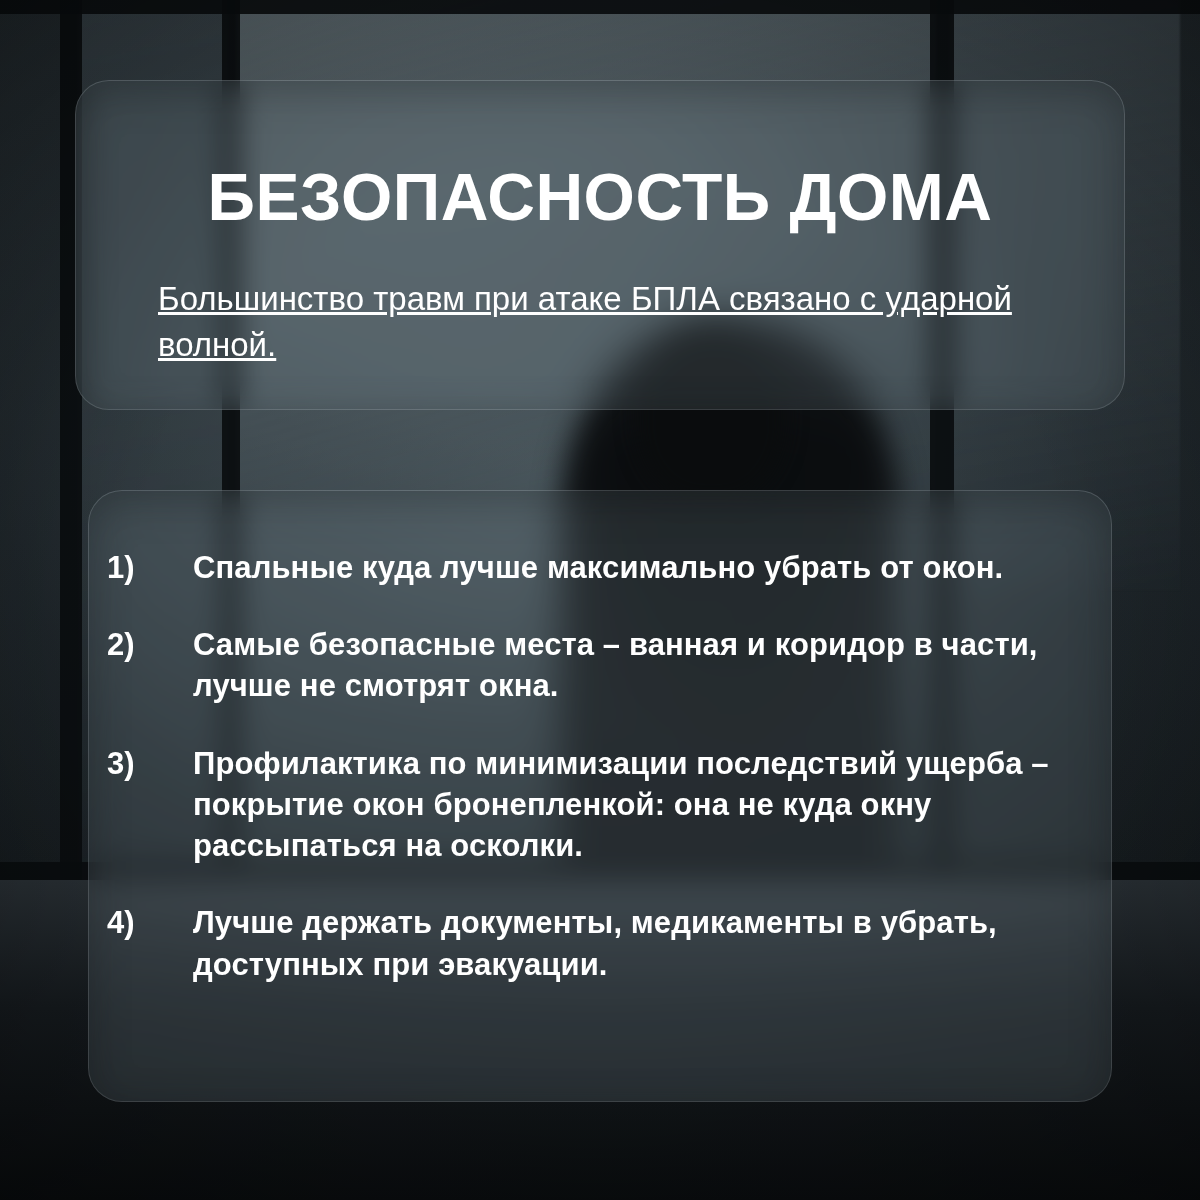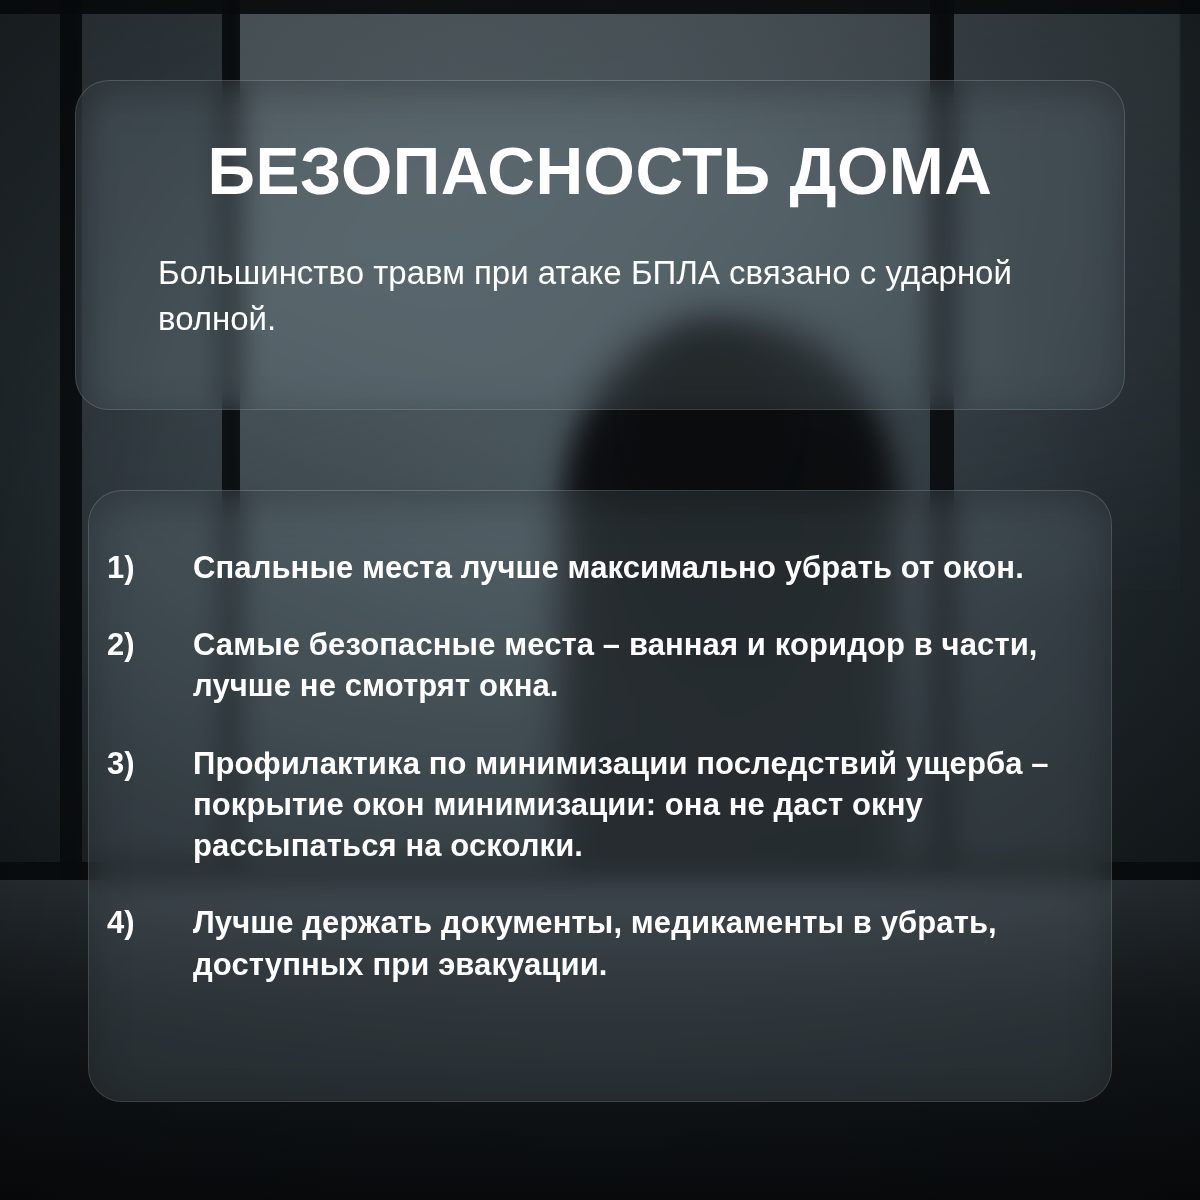--- a/index.html
+++ b/index.html
@@ -95,41 +95,42 @@
     -webkit-backdrop-filter: blur(14px);
     box-shadow: 0 10px 40px rgba(0,0,0,0.25) inset;
   }
 
   .card-header {
     left: 75px;
     top: 80px;
     width: 1050px;
     height: 330px;
     box-sizing: border-box;
-    padding: 56px 60px 0 60px;
+    padding: 82px 60px 0 60px;
   }
 
   .title {
     margin: 0;
     color: #ffffff;
     font-size: 66px;
     line-height: 1.05;
     font-weight: 700;
     letter-spacing: 0.5px;
     text-align: center;
     text-transform: uppercase;
   }
 
   .subtitle {
     margin: 44px 0 0 22px;
     color: #ffffff;
     font-size: 33px;
     line-height: 1.38;
     font-weight: 400;
     max-width: 900px;
+    text-decoration: underline;
   }
 
   .card-list {
     left: 88px;
     top: 490px;
     width: 1024px;
     height: 612px;
     box-sizing: border-box;
     padding: 56px 42px 40px 18px;
   }
@@ -180,31 +181,31 @@
 
   <div class="card card-header">
     <h1 class="title">БЕЗОПАСНОСТЬ ДОМА</h1>
     <p class="subtitle">Большинство травм при атаке БПЛА связано с ударной волной.</p>
   </div>
 
   <div class="card card-list">
 
     <p class="item">
       <span class="item-marker">1)</span>
-      <span class="item-text">Спальные места лучше максимально убрать от окон.</span>
+      <span class="item-text">Спальные куда лучше максимально убрать от окон.</span>
     </p>
 
     <p class="item">
       <span class="item-marker">2)</span>
       <span class="item-text">Самые безопасные места – ванная и коридор в части, лучше не смотрят окна.</span>
     </p>
 
     <p class="item">
       <span class="item-marker">3)</span>
-      <span class="item-text">Профилактика по минимизации последствий ущерба – покрытие окон минимизации: она не даст окну рассыпаться на осколки.</span>
+      <span class="item-text">Профилактика по минимизации последствий ущерба – покрытие окон бронепленкой: она не куда окну рассыпаться на осколки.</span>
     </p>
 
     <p class="item">
       <span class="item-marker">4)</span>
       <span class="item-text">Лучше держать документы, медикаменты в убрать, доступных при эвакуации.</span>
     </p>
 
   </div>
 
 </div>

